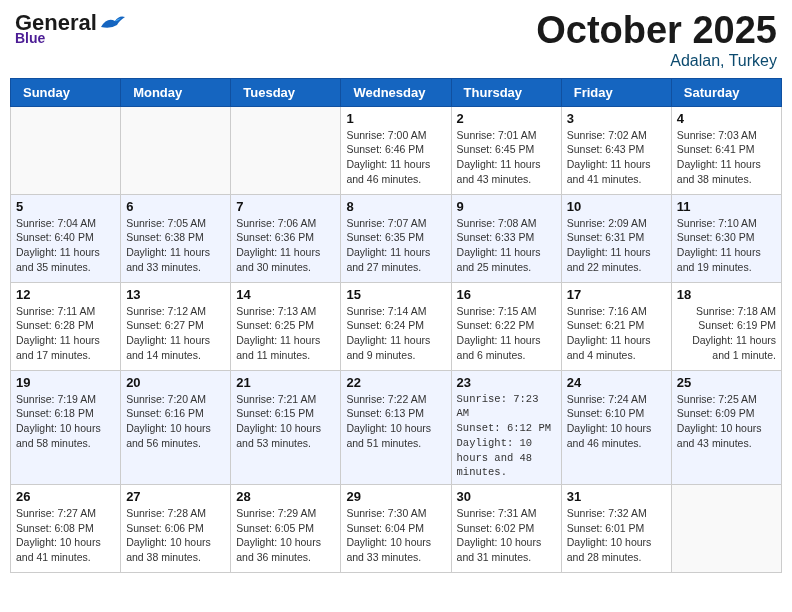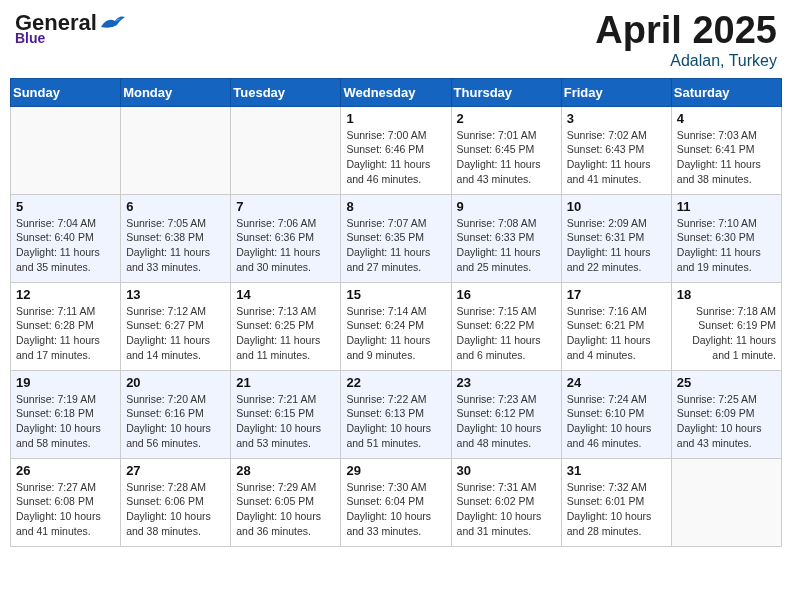--- a/index.html
+++ b/index.html
@@ -42,21 +42,21 @@
     }
     .calendar {
       width: 100%;
       border-collapse: collapse;
       border: 1px solid #ccc;
     }
     .calendar th {
       background-color: #1565c0;
       color: #fff;
       font-size: 13px;
-      padding: 6px 2px;
+      padding: 6px 12px;
       text-align: left;
       border: 1px solid #1050a0;
       font-weight: bold;
     }
     .calendar td {
       width: calc(100% / 7);
       vertical-align: top;
       border: 1px solid #ccc;
       padding: 4px 5px;
       font-size: 11px;
@@ -92,21 +92,21 @@
     <div class="logo-row">
       <span style="font-size:22px;font-weight:bold;color:#1a1a1a;">General</span>
       <svg width="28" height="20" viewBox="0 0 28 20">
         <path d="M4 14 Q10 4 18 8 Q22 2 28 4 Q22 8 20 12 Q14 16 4 14Z" fill="#1565c0"></path>
         <path d="M18 8 Q20 6 24 5 Q21 9 18 8Z" fill="#42a5f5"></path>
       </svg>
     </div>
     <span style="font-size:14px;font-weight:bold;color:#4c1d95;margin-top:-6px;">Blue</span>
   </div>
   <div class="title-section">
-    <div class="month-title">April 2025</div>
+    <div class="month-title">October 2025</div>
     <div class="location">Adalan, Turkey</div>
   </div>
 </div>
 
 <table class="calendar">
   <thead>
     <tr>
     <th>Sunday</th>
         <th>Monday</th>
         <th>Tuesday</th>
@@ -254,21 +254,21 @@
 Daylight: 10 hours and 53 minutes.</div>
         </td>
         <td>
           <span class="day-number">22</span>
           <div class="day-info" style="white-space: pre-line;">Sunrise: 7:22 AM
 Sunset: 6:13 PM
 Daylight: 10 hours and 51 minutes.</div>
         </td>
         <td>
           <span class="day-number">23</span>
-          <div class="day-info" style="white-space: pre-line;">Sunrise: 7:23 AM
+          <div class="day-info" style="white-space: pre-line; font-family: Liberation Mono, monospace;">Sunrise: 7:23 AM
 Sunset: 6:12 PM
 Daylight: 10 hours and 48 minutes.</div>
         </td>
         <td>
           <span class="day-number">24</span>
           <div class="day-info" style="white-space: pre-line;">Sunrise: 7:24 AM
 Sunset: 6:10 PM
 Daylight: 10 hours and 46 minutes.</div>
         </td>
         <td>

